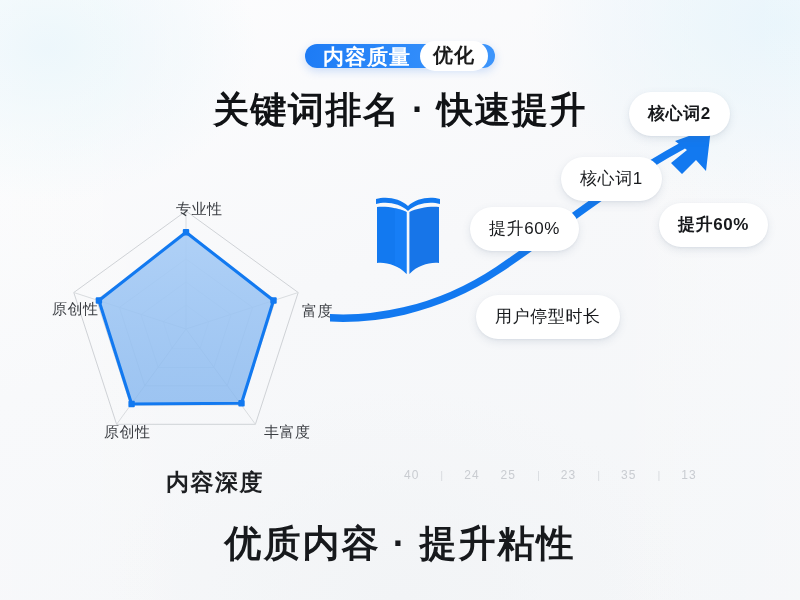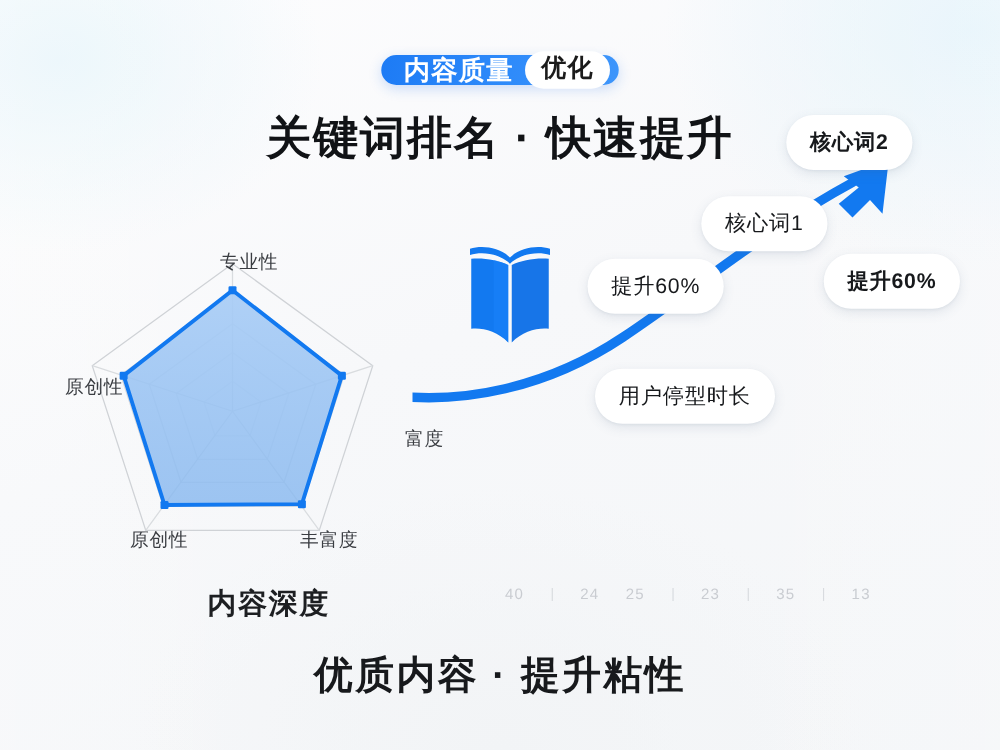--- a/index.html
+++ b/index.html
@@ -45,33 +45,33 @@
   
   #title {
     position:absolute; left:50%; top:86px; transform:translateX(-50%);
     font-size:36px; font-weight:800; color:#111316; letter-spacing:1.5px;
     white-space:nowrap; text-shadow:0 1px 0 rgba(255,255,255,.6);
   }
 
   
   #subtitle {
     position:absolute; left:50%; top:519px; transform:translateX(-50%);
-    font-size:31px; font-weight:800; color:#17191c; letter-spacing:2px; white-space:nowrap;
+    font-size:37px; font-weight:800; color:#17191c; letter-spacing:2px; white-space:nowrap;
   }
 
   
   #radar { position:absolute; left:34px; top:196px; width:340px; height:270px; }
   #radar svg { display:block; }
   .rlabel {
     position:absolute; font-size:15px; color:#3a3d42; white-space:nowrap;
     letter-spacing:.5px;
   }
   #lbl-top   { left:176px; top:200px; }
-  #lbl-right { left:324px; top:302px;margin-top:40px; }
-  #lbl-br    { left:240px; top:423px; }
+  #lbl-right { left:302px; top:302px; }
+  #lbl-br    { left:264px; top:423px; }
   #lbl-bl    { left:104px; top:423px; }
   #lbl-left  { left:52px;  top:300px; }
   #depth-label {
     position:absolute; left:166px; top:467px;
     font-size:23px; font-weight:700; color:#1d1f22; letter-spacing:1.5px; white-space:nowrap;
   }
 
   
   #book { position:absolute; left:372px; top:190px; width:72px; height:90px; }
 

